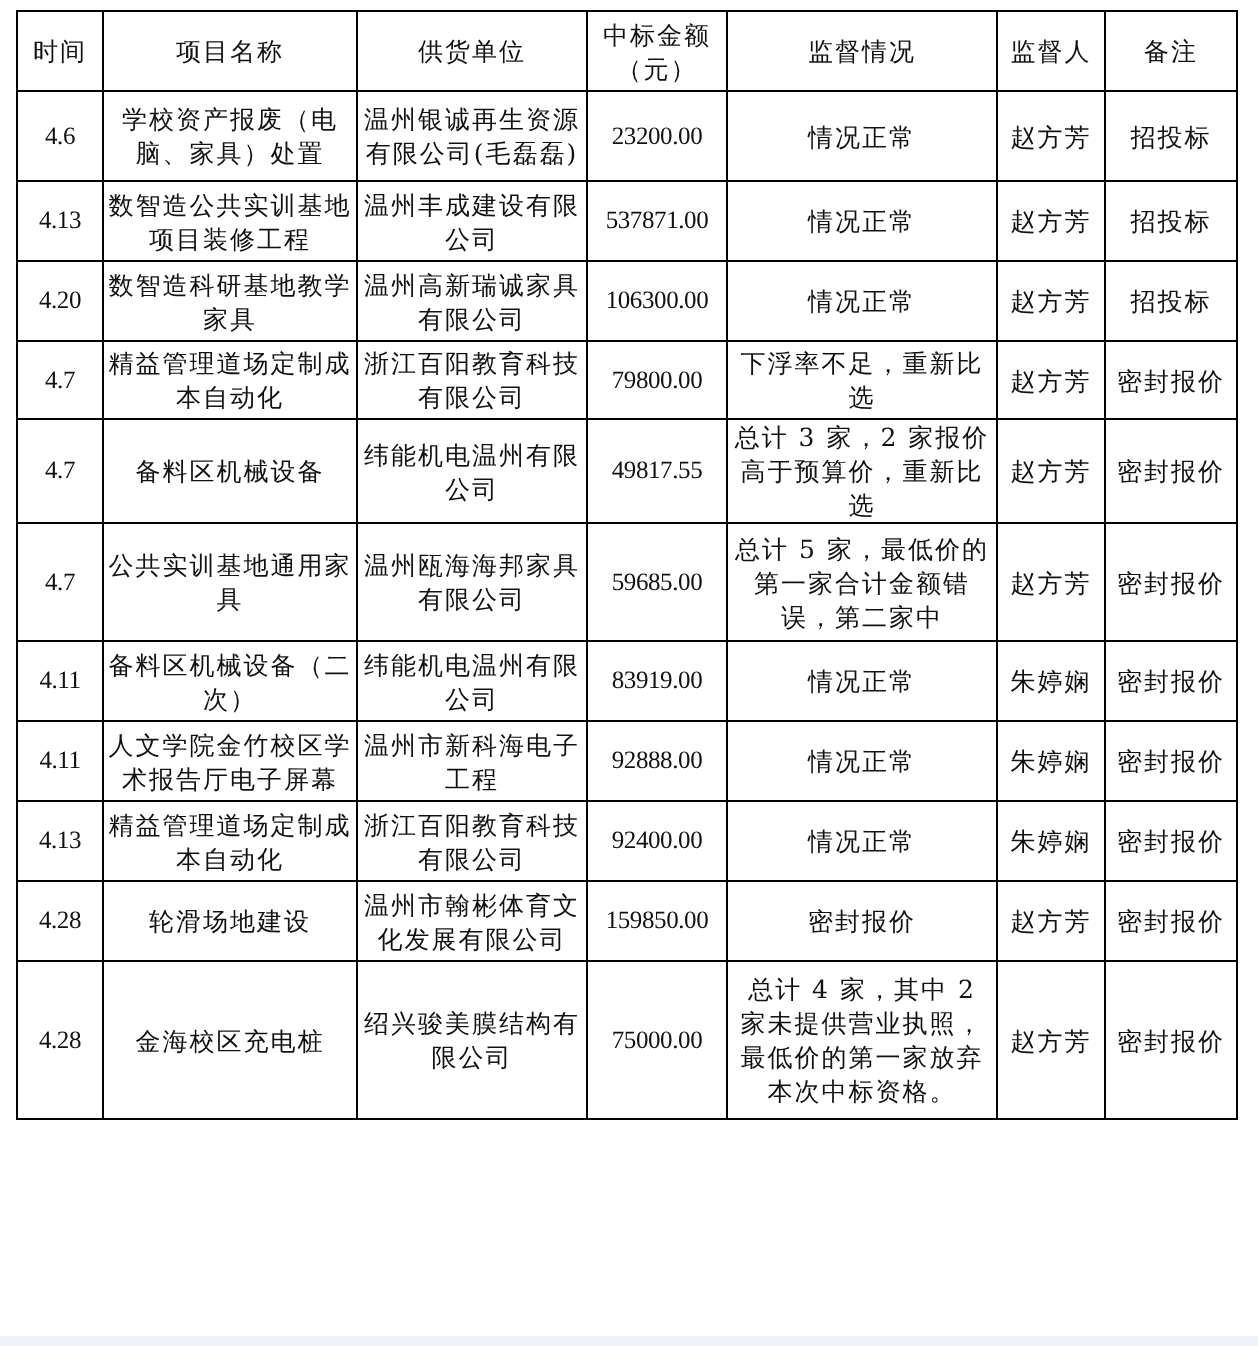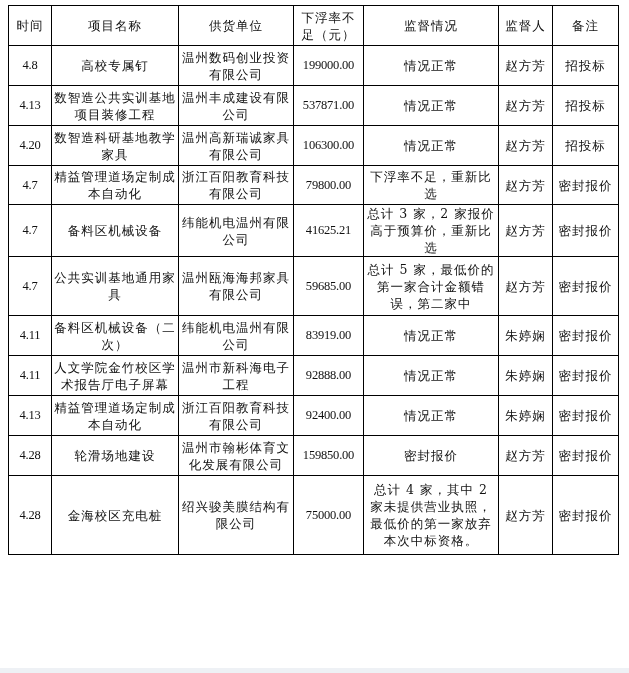--- a/index.html
+++ b/index.html
@@ -42,32 +42,32 @@
     <col style="width:70px">
     <col style="width:135px">
     <col style="width:54px">
     <col style="width:66px">
   </colgroup>
   <thead>
     <tr style="height:40px">
       <th class="txt">时间</th>
       <th class="txt">项目名称</th>
       <th class="txt">供货单位</th>
-      <th class="txt">下浮率不足（元）</th>
+      <th class="txt">中标金额（元）</th>
       <th class="txt">监督情况</th>
       <th class="txt">监督人</th>
       <th class="txt">备注</th>
     </tr>
   </thead>
   <tbody id="rows">
-      <tr style="height: 40px;">
-    <td class="num">4.8</td>
-    <td class="txt">高校专属钉</td>
-    <td class="txt">温州数码创业投资有限公司</td>
-    <td class="num">199000.00</td>
+      <tr style="height: 45px;">
+    <td class="num">4.6</td>
+    <td class="txt">学校资产报废（电脑、家具）处置</td>
+    <td class="txt">温州银诚再生资源有限公司(毛磊磊)</td>
+    <td class="num">23200.00</td>
     <td class="txt">情况正常</td>
     <td class="txt">赵方芳</td>
     <td class="txt">招投标</td>
   </tr>
       <tr style="height: 40px;">
     <td class="num">4.13</td>
     <td class="txt">数智造公共实训基地项目装修工程</td>
     <td class="txt">温州丰成建设有限公司</td>
     <td class="num">537871.00</td>
     <td class="txt">情况正常</td>
@@ -89,21 +89,21 @@
     <td class="txt">浙江百阳教育科技有限公司</td>
     <td class="num">79800.00</td>
     <td class="txt">下浮率不足，重新比选</td>
     <td class="txt">赵方芳</td>
     <td class="txt">密封报价</td>
   </tr>
       <tr style="height: 40px;">
     <td class="num">4.7</td>
     <td class="txt">备料区机械设备</td>
     <td class="txt">纬能机电温州有限公司</td>
-    <td class="num">41625.21</td>
+    <td class="num">49817.55</td>
     <td class="txt">总计 3 家，2 家报价高于预算价，重新比选</td>
     <td class="txt">赵方芳</td>
     <td class="txt">密封报价</td>
   </tr>
       <tr style="height: 59px;">
     <td class="num">4.7</td>
     <td class="txt">公共实训基地通用家具</td>
     <td class="txt">温州瓯海海邦家具有限公司</td>
     <td class="num">59685.00</td>
     <td class="txt">总计 5 家，最低价的第一家合计金额错误，第二家中</td>

